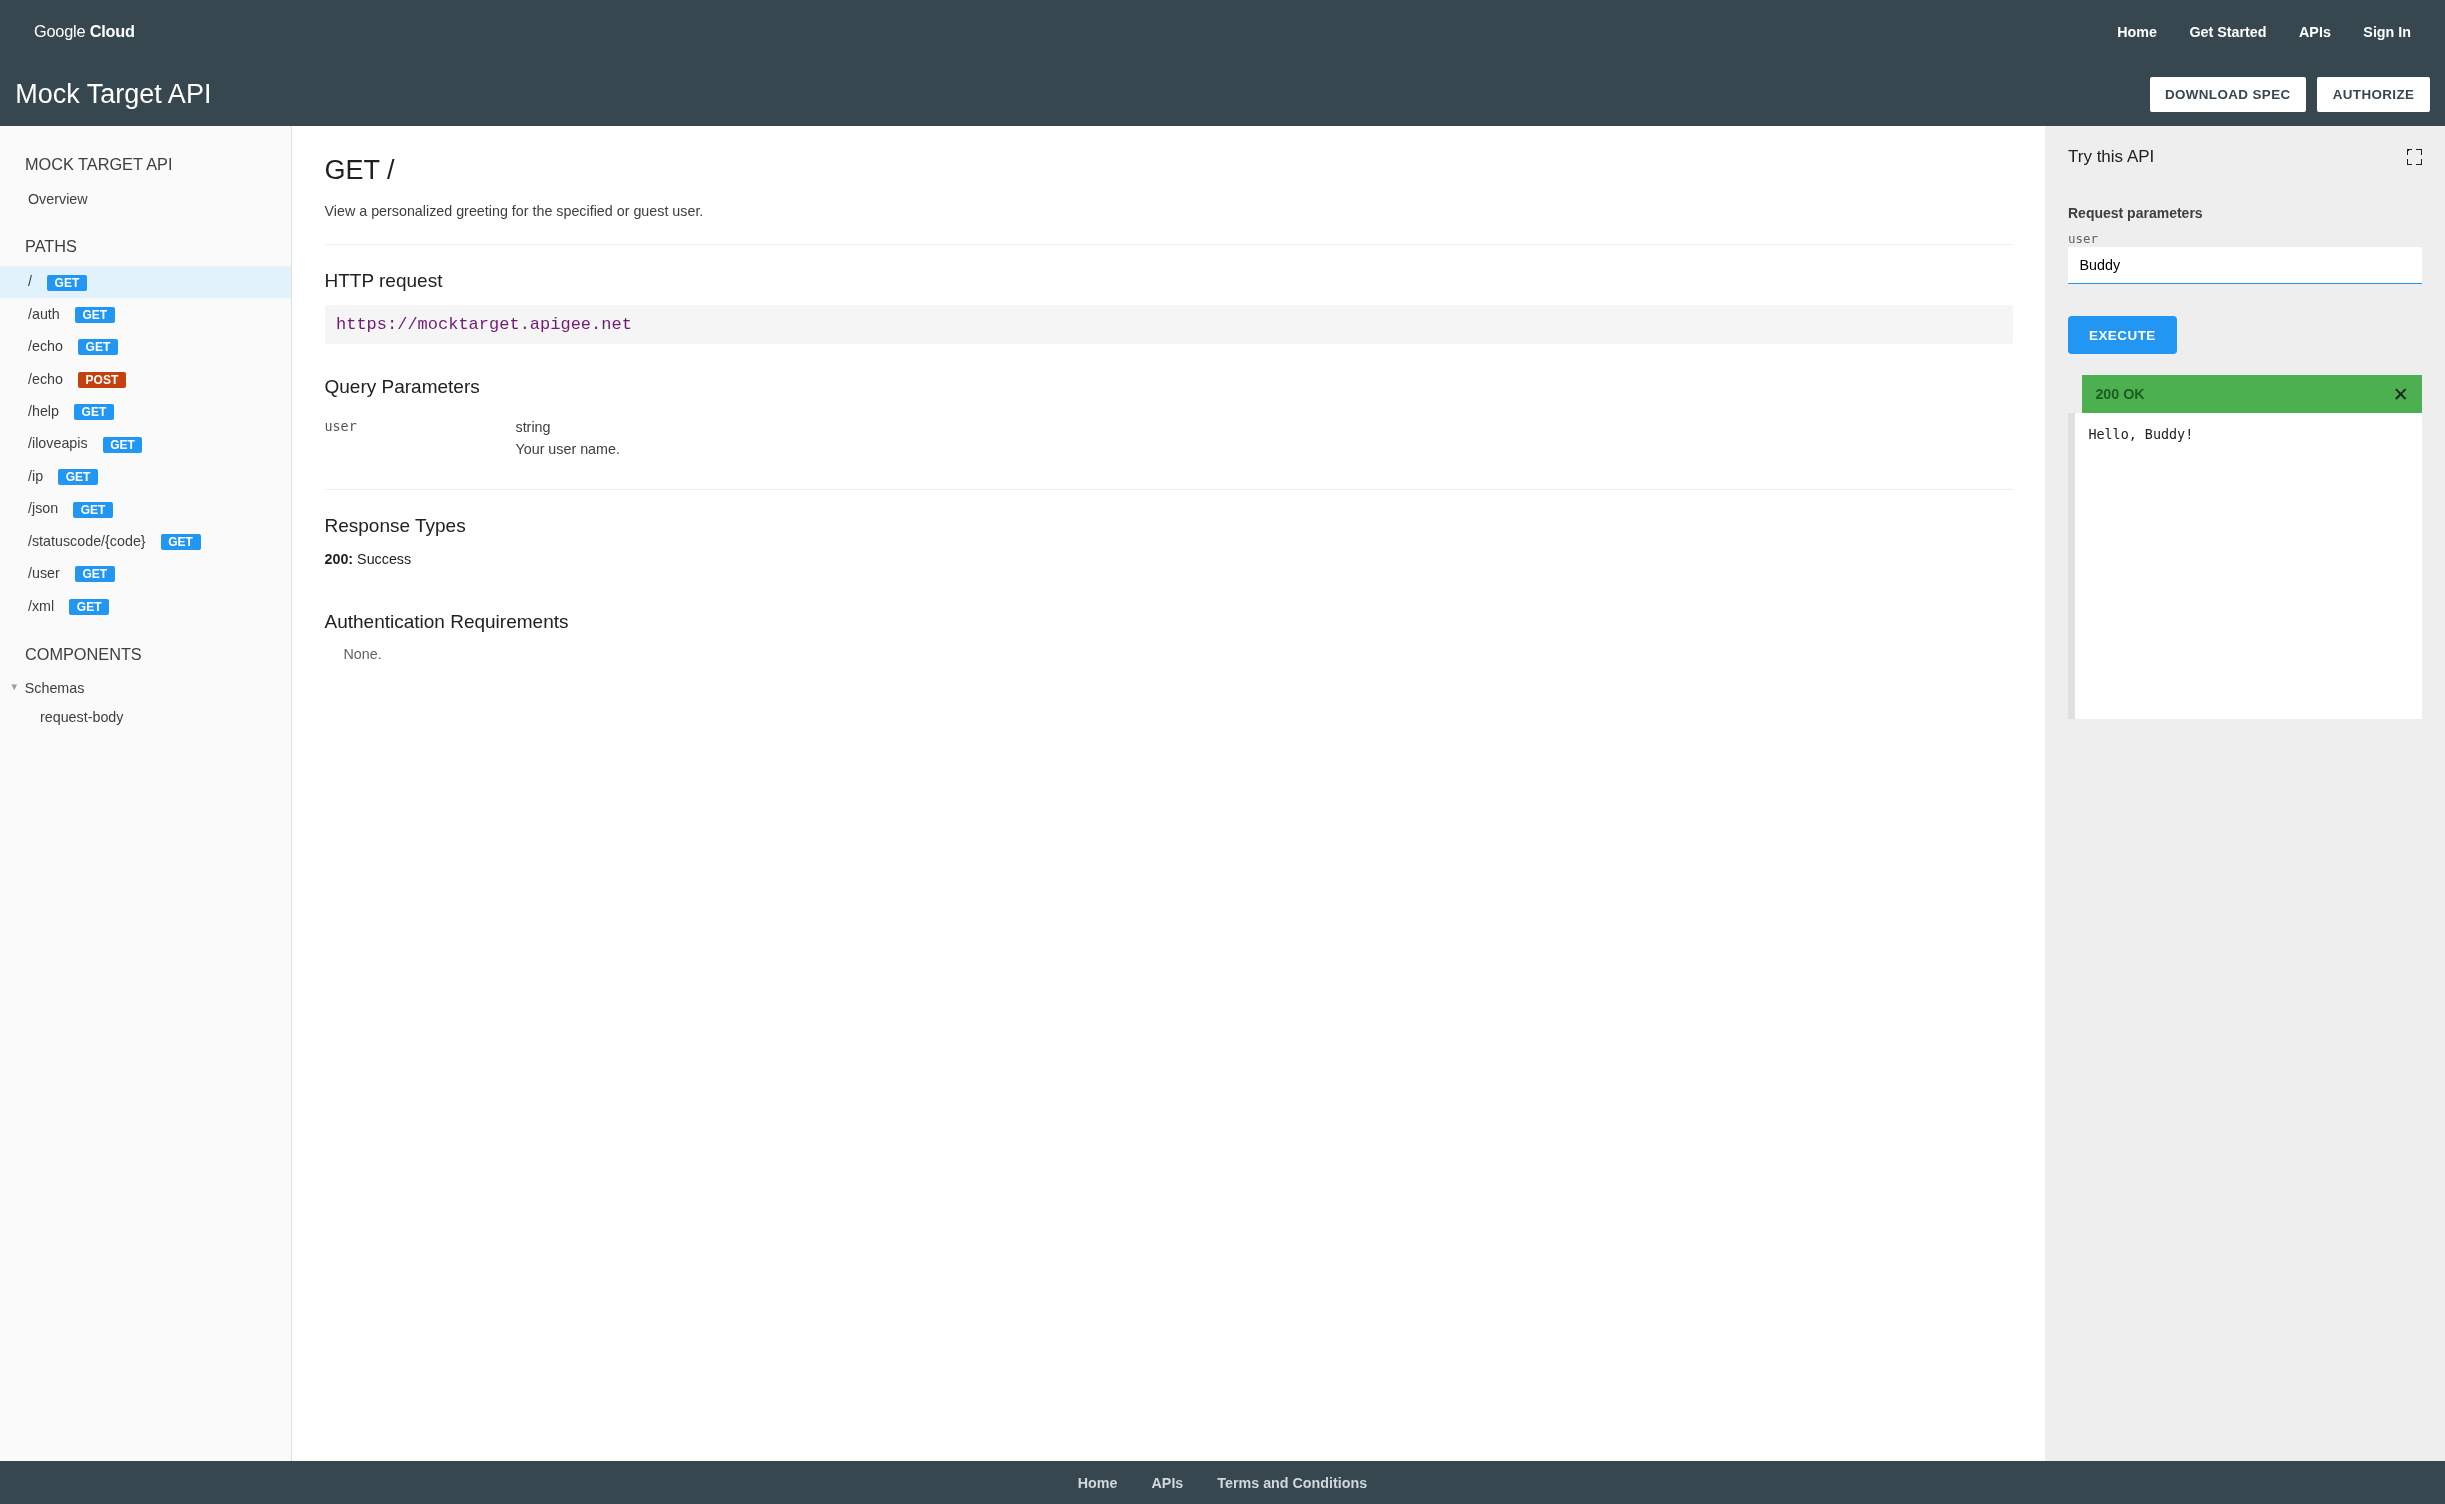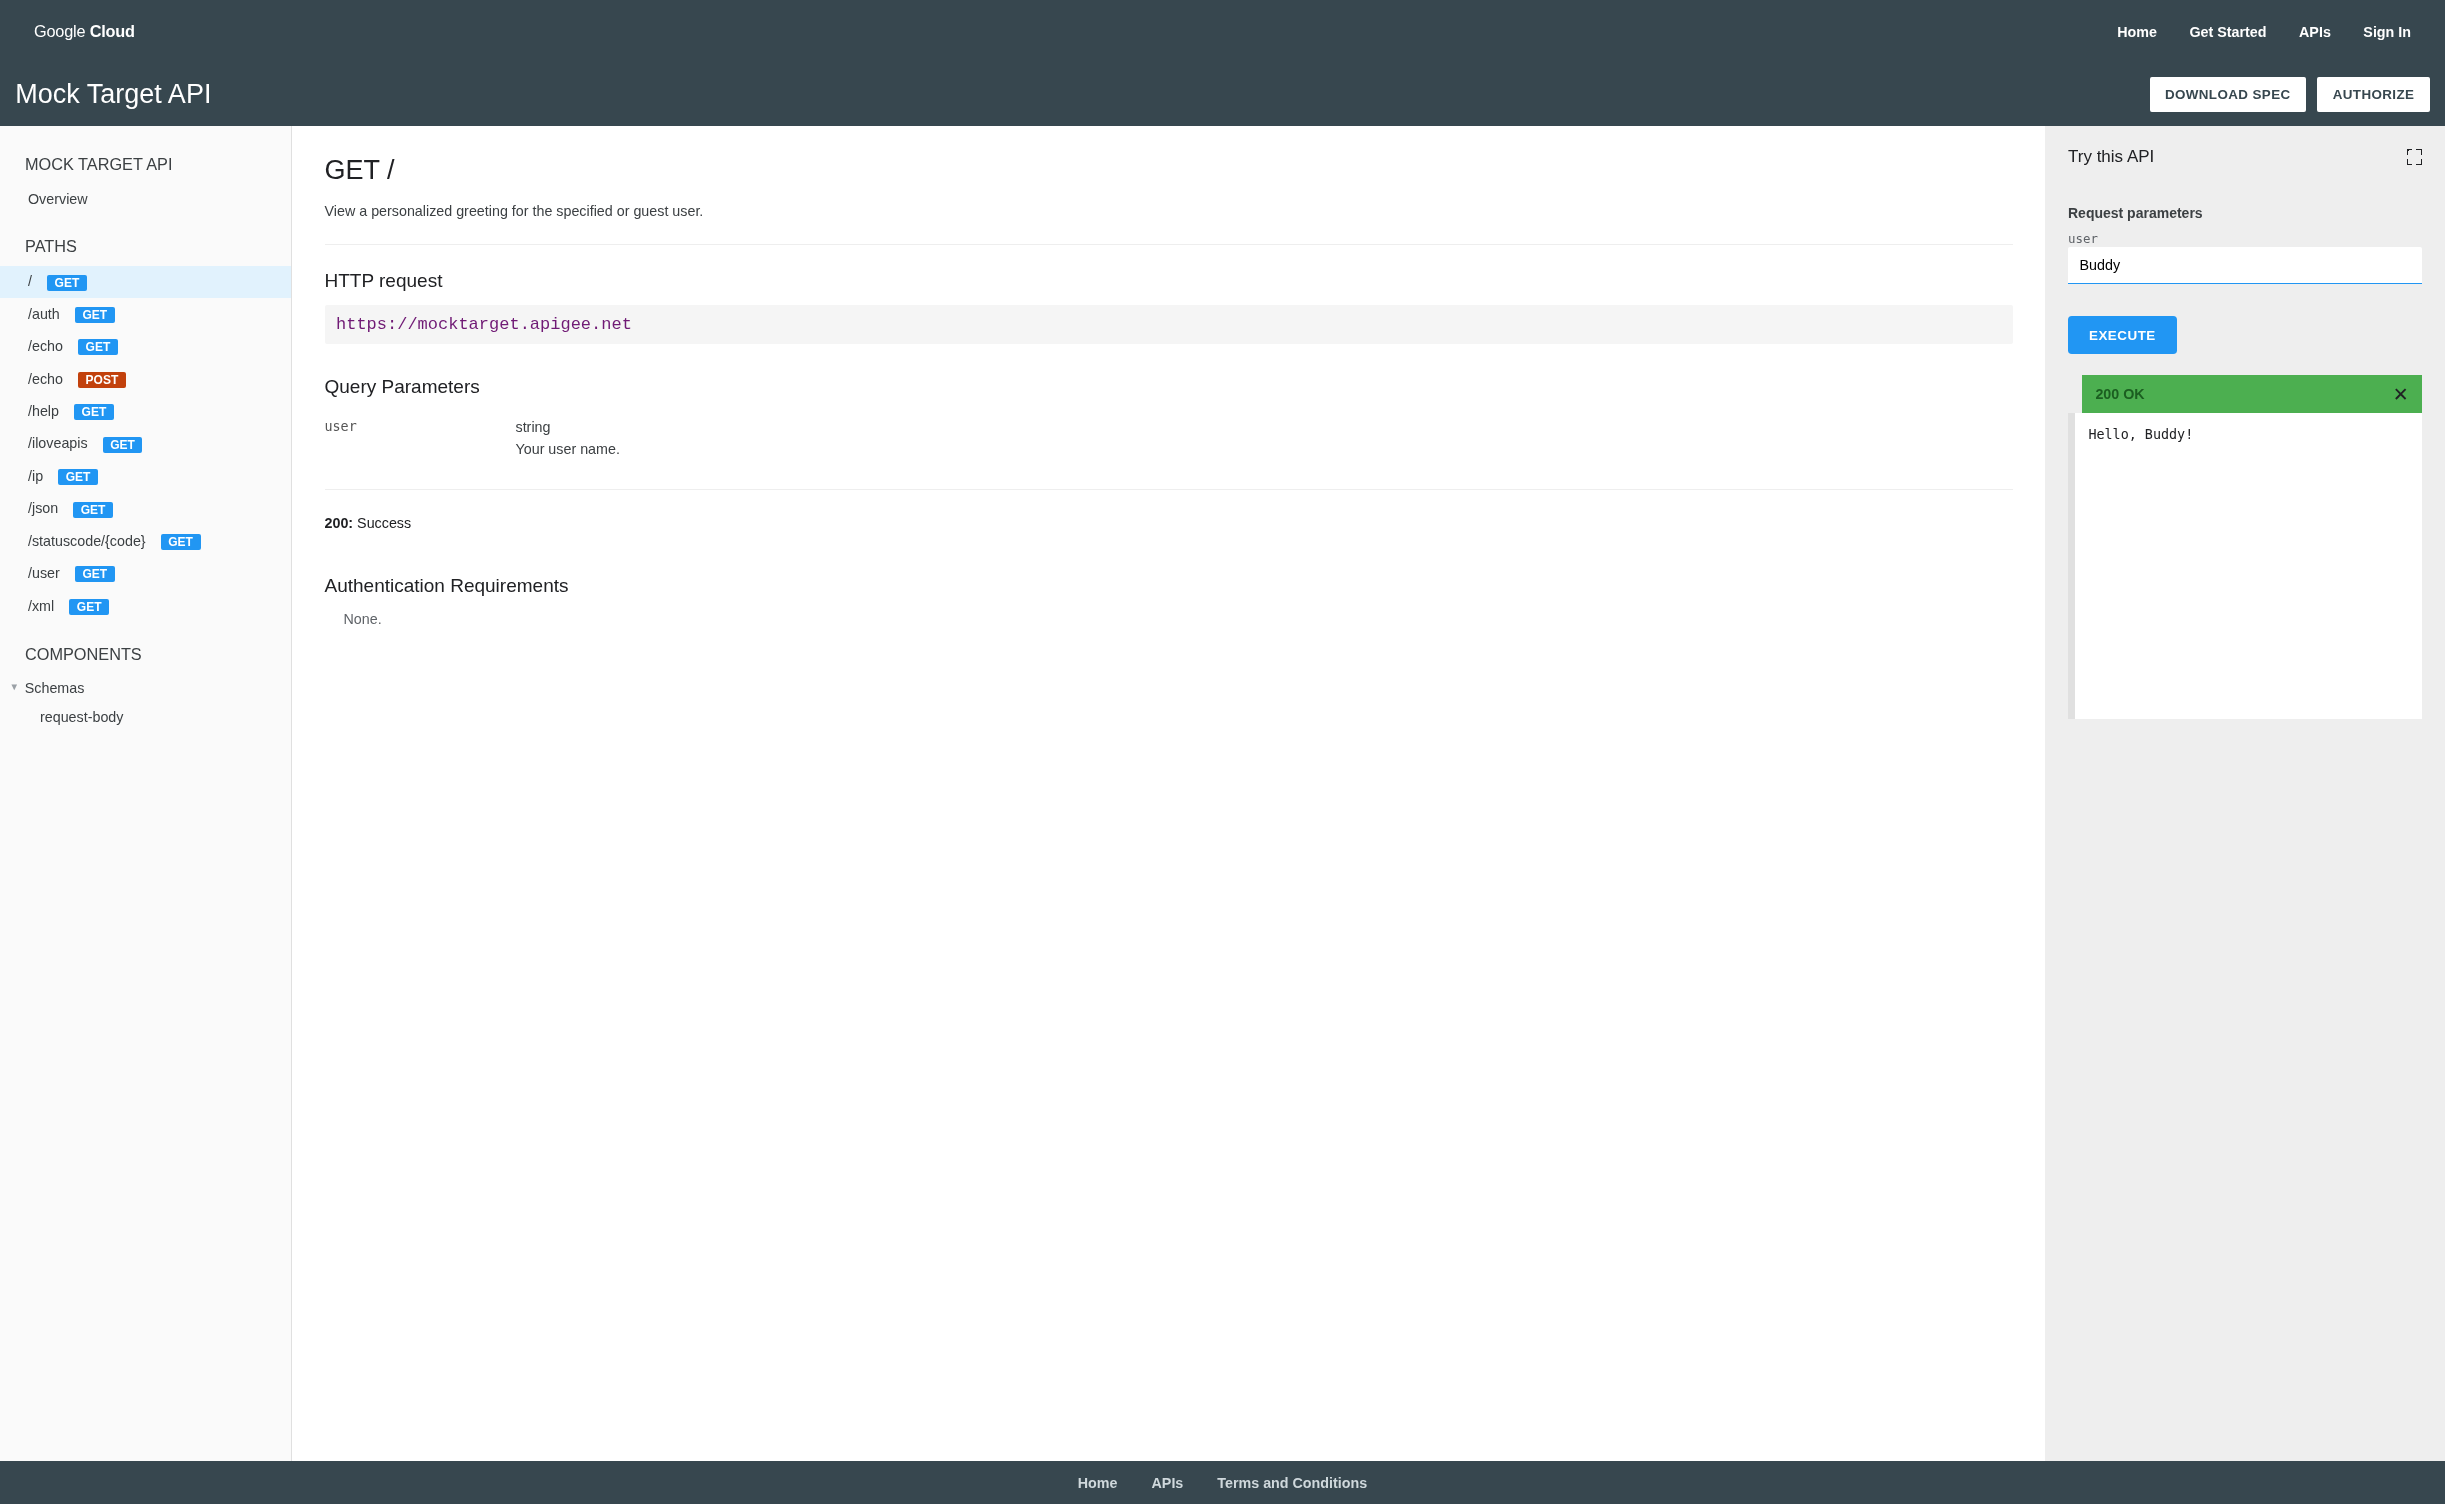--- a/index.html
+++ b/index.html
@@ -317,20 +317,21 @@
     <div class="section-h">Query Parameters</div>
     <div class="param-row">
       <div class="param-name">user</div>
       <div class="param-body">
         <div class="ptype">string</div>
         <div>Your user name.</div>
       </div>
     </div>
     <hr class="hr">
 
+    <div class="section-h">Response Types</div>
     <div class="resp-line">
       <b>200:</b><span> Success</span>
     </div>
 
     <div style="height:44px;"></div>
     <div class="section-h">Authentication Requirements</div>
     <div class="auth-none">None.</div>
   </div>
 
   <div class="right">

